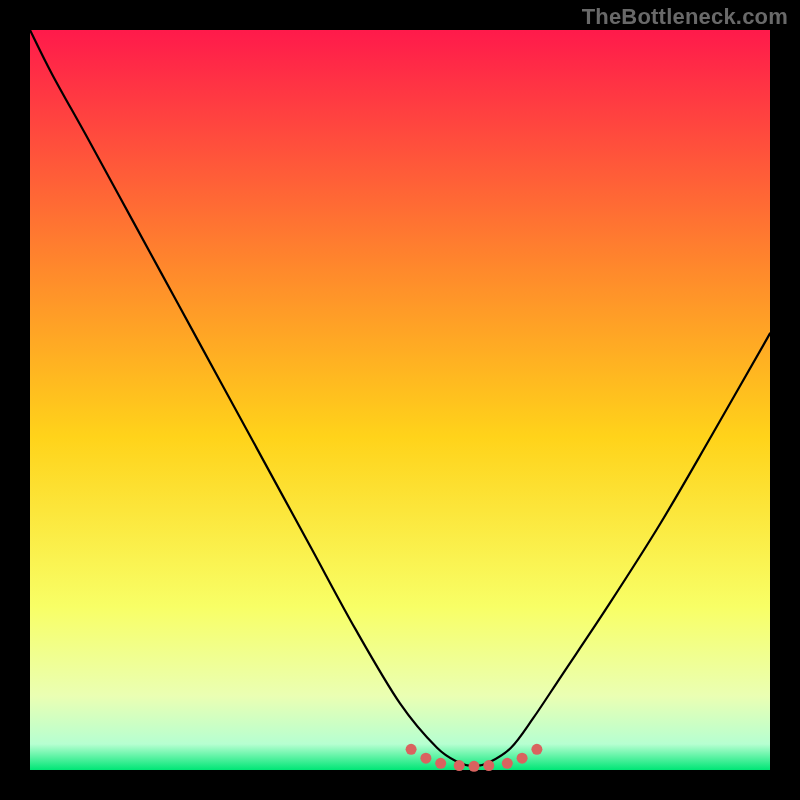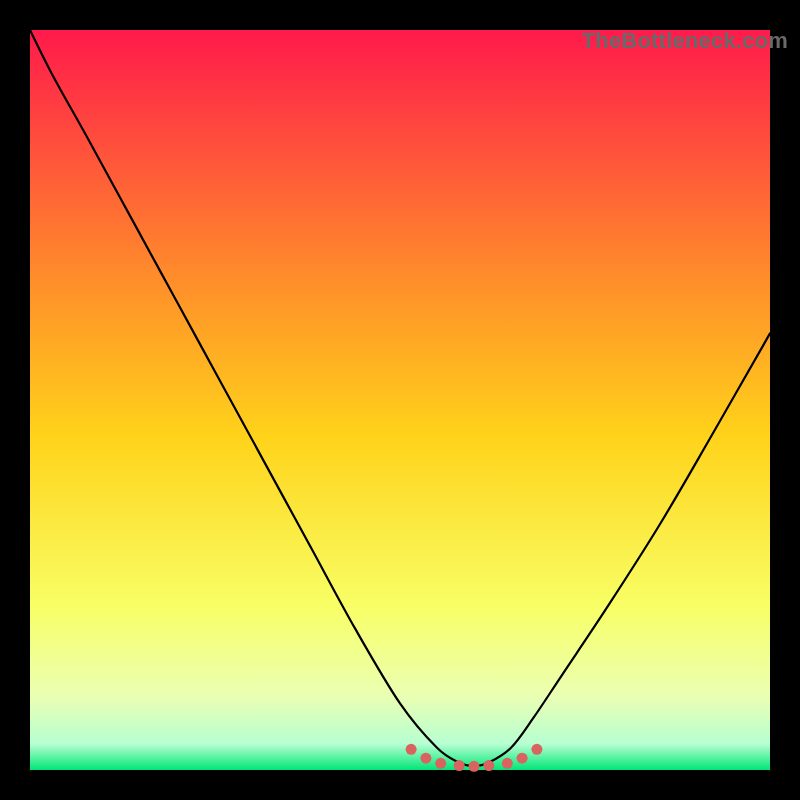--- a/index.html
+++ b/index.html
@@ -20,21 +20,20 @@
   }
   .watermark {
     position: absolute;
     top: 4px;
     right: 12px;
     font-family: Arial, Helvetica, sans-serif;
     font-size: 22px;
     font-weight: 600;
     color: #696969;
     letter-spacing: 0.2px;
-    margin-top: 24px;
   }
   svg {
     position: absolute;
     left: 0;
     top: 0;
   }
 </style>
 </head>
 <body>
 

